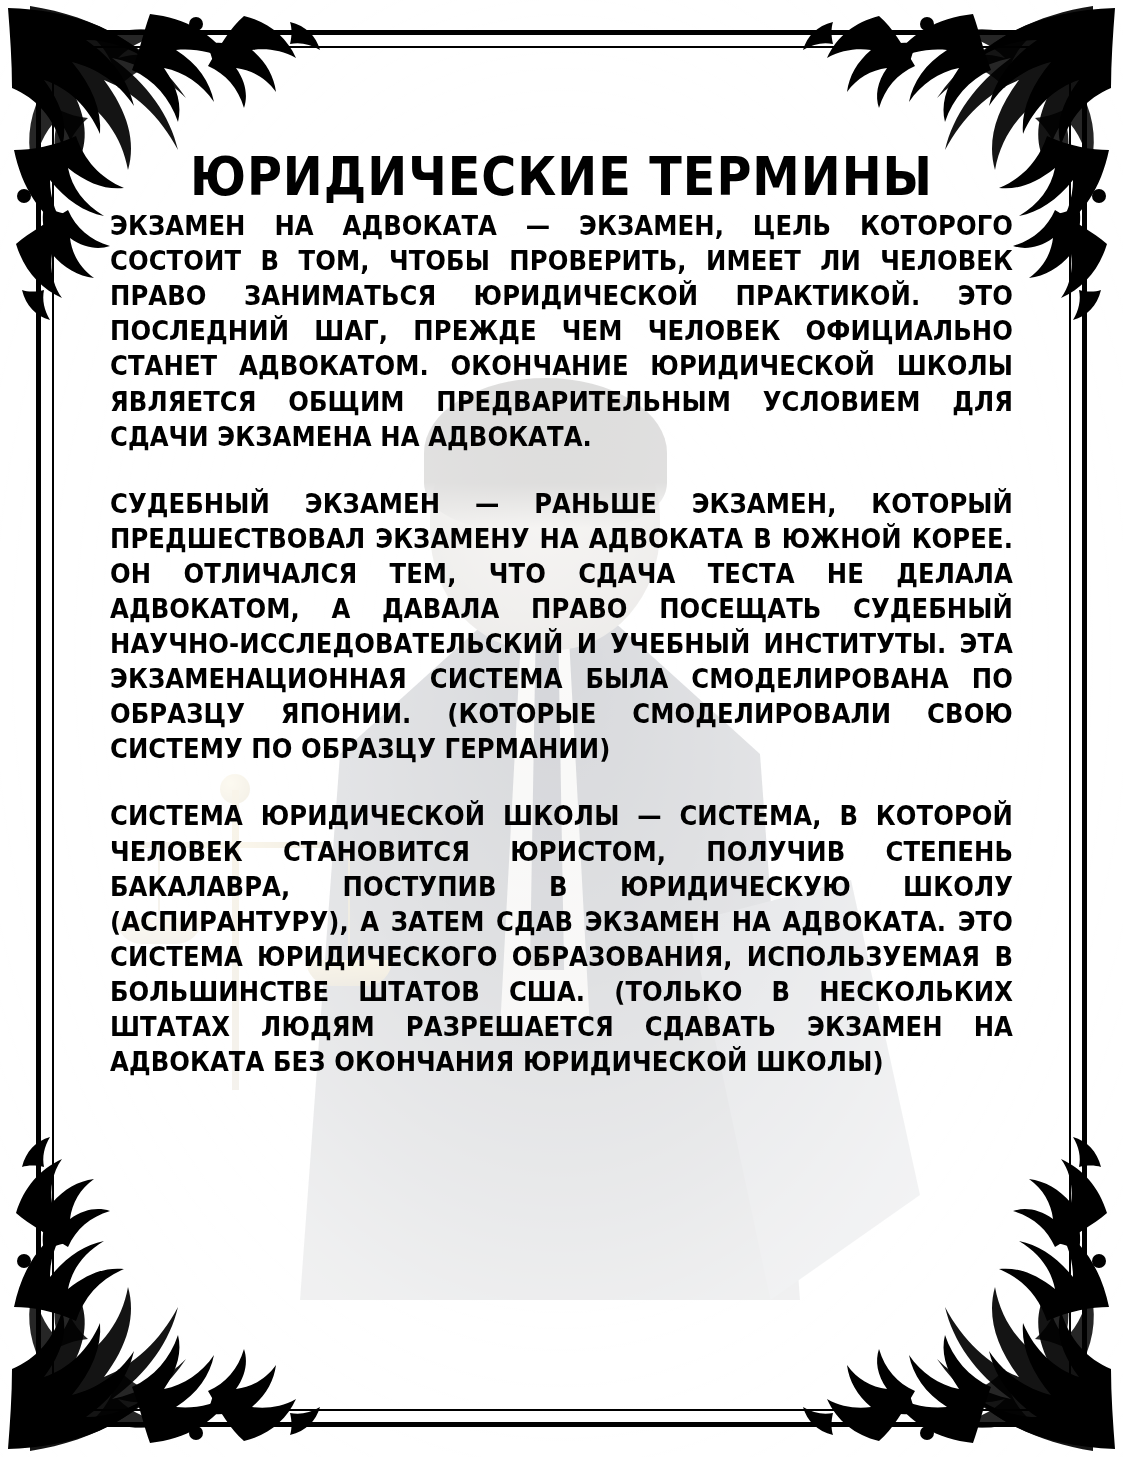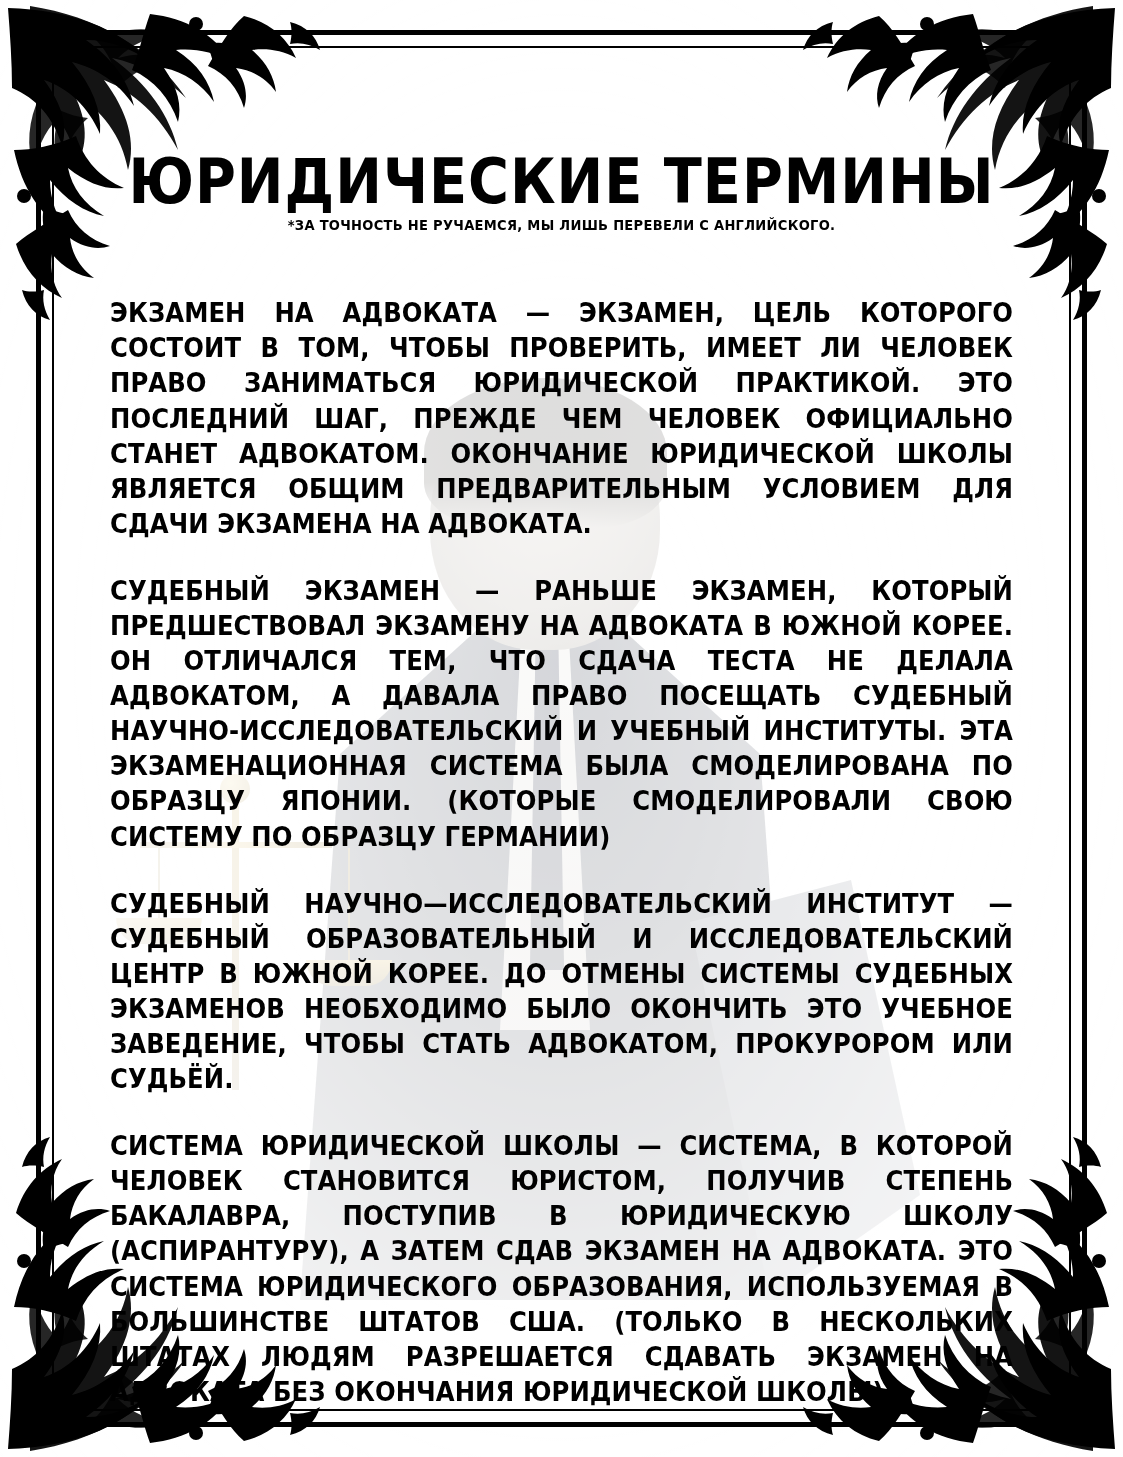--- a/index.html
+++ b/index.html
@@ -131,21 +131,21 @@
 
   
   .content {
     position: absolute;
     left: 110px;
     top: 150px;
     width: 903px;
   }
   .title {
     text-align: center;
-    font-size: 62px;
+    font-size: 53px;
     line-height: 1.02;
     letter-spacing: 1px;
     font-weight: bold;
     font-variant: small-caps;
     text-transform: uppercase;
     color: #000;
     margin: 0 0 4px 0;
     font-family: "DejaVu Sans Condensed", "Liberation Sans Narrow", "Liberation Sans", sans-serif;
   }
   .subtitle {
@@ -293,23 +293,21 @@
         <path d="M206 44 C226 40 244 46 256 60 C240 56 226 58 214 66 C212 58 210 50 206 44 Z"></path>
         <path d="M44 206 C40 226 46 244 60 256 C56 240 58 226 66 214 C58 212 50 210 44 206 Z"></path>
         <path d="M290 22 C306 26 316 36 320 50 C310 44 300 42 290 44 C292 36 292 28 290 22 Z"></path>
         <path d="M22 290 C26 306 36 316 50 320 C44 310 42 300 44 290 C36 292 28 292 22 290 Z"></path>
       </g>
     </svg>
   </div>
 
   <div class="content">
     <h1 class="title">Юридические Термины</h1>
-    <div class="subtitle">*За точность не ручаемся, мы лишь перевели с английского.</div>
 
     <div class="body">
       <p class="para">Экзамен на адвоката — экзамен, цель которого состоит в том, чтобы проверить, имеет ли человек право заниматься юридической практикой. Это последний шаг, прежде чем человек официально станет адвокатом. Окончание юридической школы является общим предварительным условием для сдачи экзамена на адвоката.</p>
       <p class="para">Судебный экзамен — раньше экзамен, который предшествовал экзамену на адвоката в Южной Корее. Он отличался тем, что сдача теста не делала адвокатом, а давала право посещать судебный научно-исследовательский и учебный институты. Эта экзаменационная система была смоделирована по образцу Японии. (которые смоделировали свою систему по образцу Германии)</p>
-      <p class="para">Судебный научно—исследовательский институт — судебный образовательный и исследовательский центр в Южной Корее. До отмены системы судебных экзаменов необходимо было окончить это учебное заведение, чтобы стать адвокатом, прокурором или судьёй.</p>
       <p class="para">Система юридической школы — система, в которой человек становится юристом, получив степень бакалавра, поступив в юридическую школу (аспирантуру), а затем сдав экзамен на адвоката. Это система юридического образования, используемая в большинстве штатов США. (только в нескольких штатах людям разрешается сдавать экзамен на адвоката без окончания юридической школы)</p>
     </div>
   </div>
 
 </div>
 
 </body></html>

